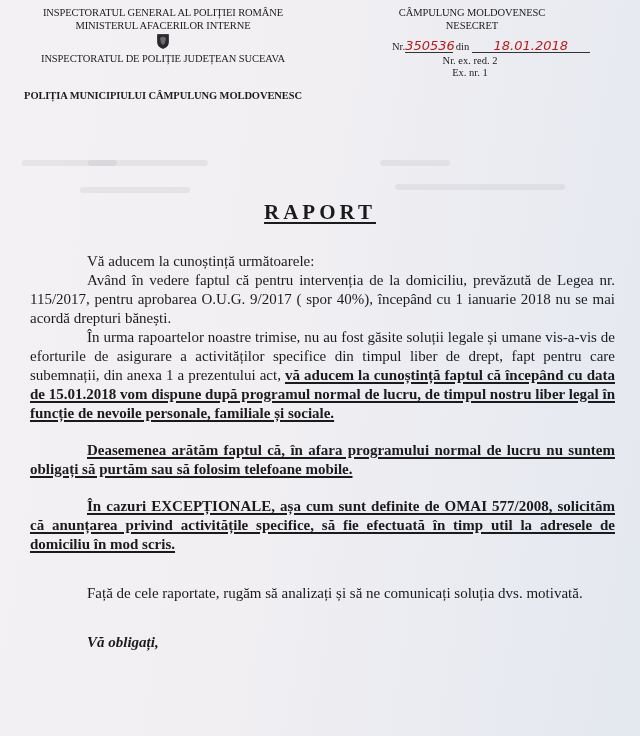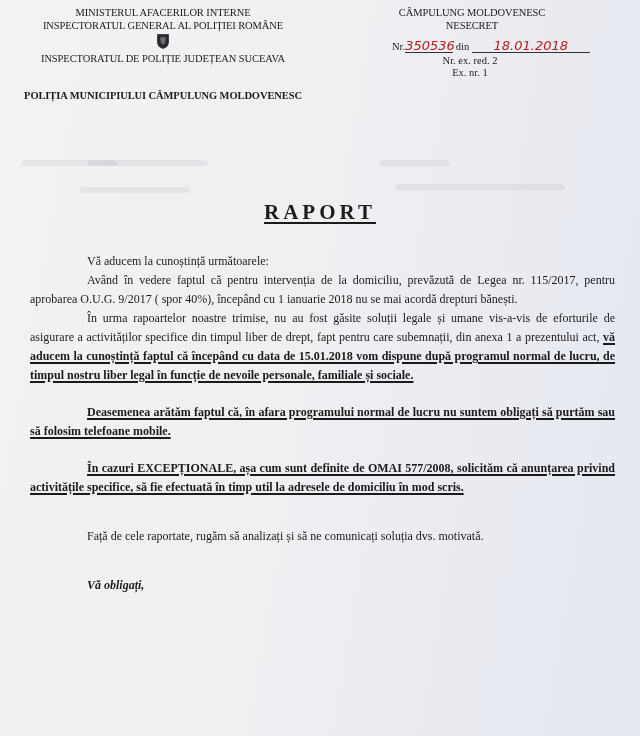--- a/index.html
+++ b/index.html
@@ -24,34 +24,34 @@
     font-family:"DejaVu Sans", sans-serif; font-style:italic; font-size:13px;
     text-align:center; line-height:13px;
   }
   .reg-line .nr-val { width:48px; }
   .reg-line .din-val { width:118px; }
   .reg-sub { position:absolute; left:400px; width:140px; text-align:center; font-size:10.5px; line-height:12px; top:55px; }
   .ghost { position:absolute; height:6px; background:rgba(120,120,125,0.10); border-radius:3px; }
   .title { position:absolute; left:0; width:640px; text-align:center; top:200px; }
   .title .t1 { font-size:21px; font-weight:bold; letter-spacing:4px; text-decoration:underline; text-decoration-thickness:2px; text-underline-offset:3px; }
   .title .t2 { font-size:15px; margin-top:2px; }
-  .body { position:absolute; left:30px; width:585px; top:252px; font-size:12px; line-height:19px; text-align:justify; }
+  .body { position:absolute; left:30px; width:585px; top:252px; font-size:15px; line-height:19px; text-align:justify; }
   .body p { margin:0; }
   .ind { text-indent:57px; }
   .u { font-weight:bold; text-decoration:underline; text-decoration-thickness:1.5px; text-underline-offset:2px; }
   .gap2 { height:18px; }
   .gap3 { height:30px; }
   .thanks { font-style:italic; font-weight:bold; }
 </style>
 </head>
 <body>
 
 <div class="abs hdr hdr-left">
+  <div>INSPECTORATUL GENERAL AL POLIȚIEI ROMÂNE</div>
   <div>MINISTERUL AFACERILOR INTERNE</div>
-  <div>INSPECTORATUL GENERAL AL POLIȚIEI ROMÂNE</div>
   <svg class="crest" viewBox="0 0 12 15">
     <path d="M0.5 0.5 H11.5 V8 Q11.5 13 6 14.5 Q0.5 13 0.5 8 Z" fill="#2a2a2e" stroke="#111" stroke-width="0.6"></path>
     <path d="M3 4 L6 2.5 L9 4 L8 9 L6 11 L4 9 Z" fill="#6a6a70"></path>
   </svg>
   <div>INSPECTORATUL DE POLIȚIE JUDEȚEAN SUCEAVA</div>
   <div class="b">POLIȚIA MUNICIPIULUI CÂMPULUNG MOLDOVENESC</div>
 </div>
 
 <div class="abs hdr hdr-right">
   <div>CÂMPULUNG MOLDOVENESC</div>

